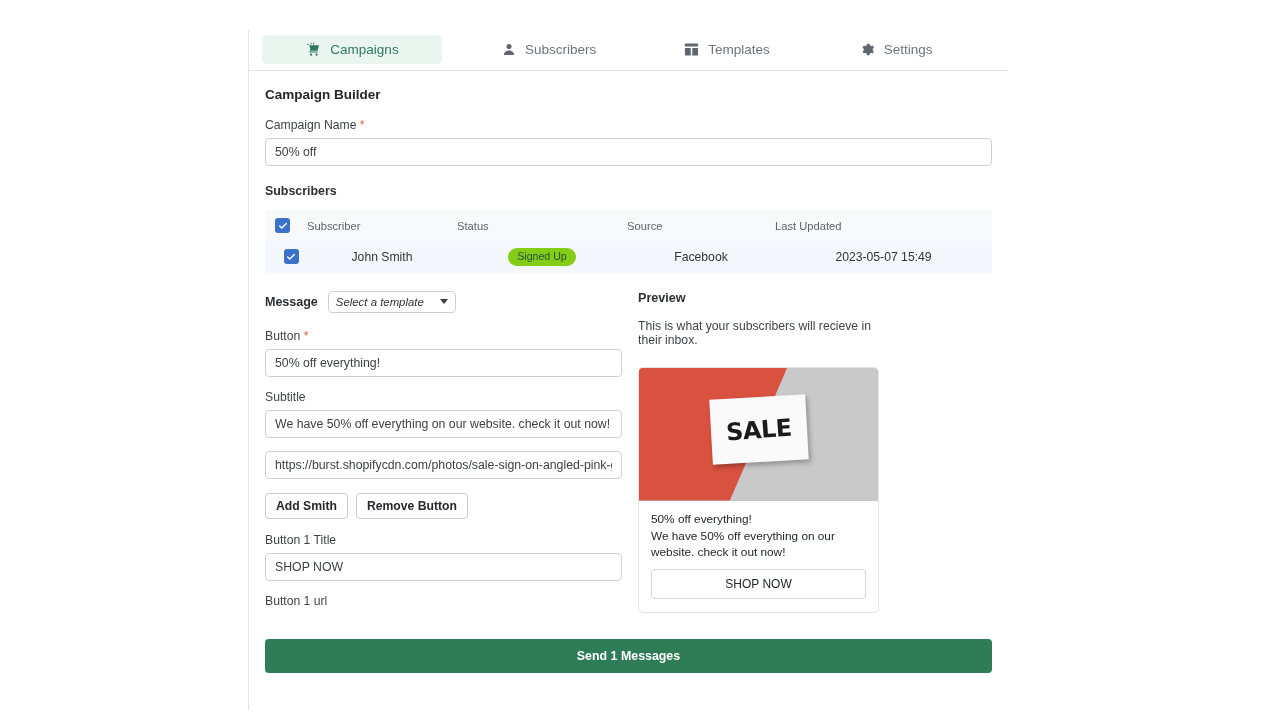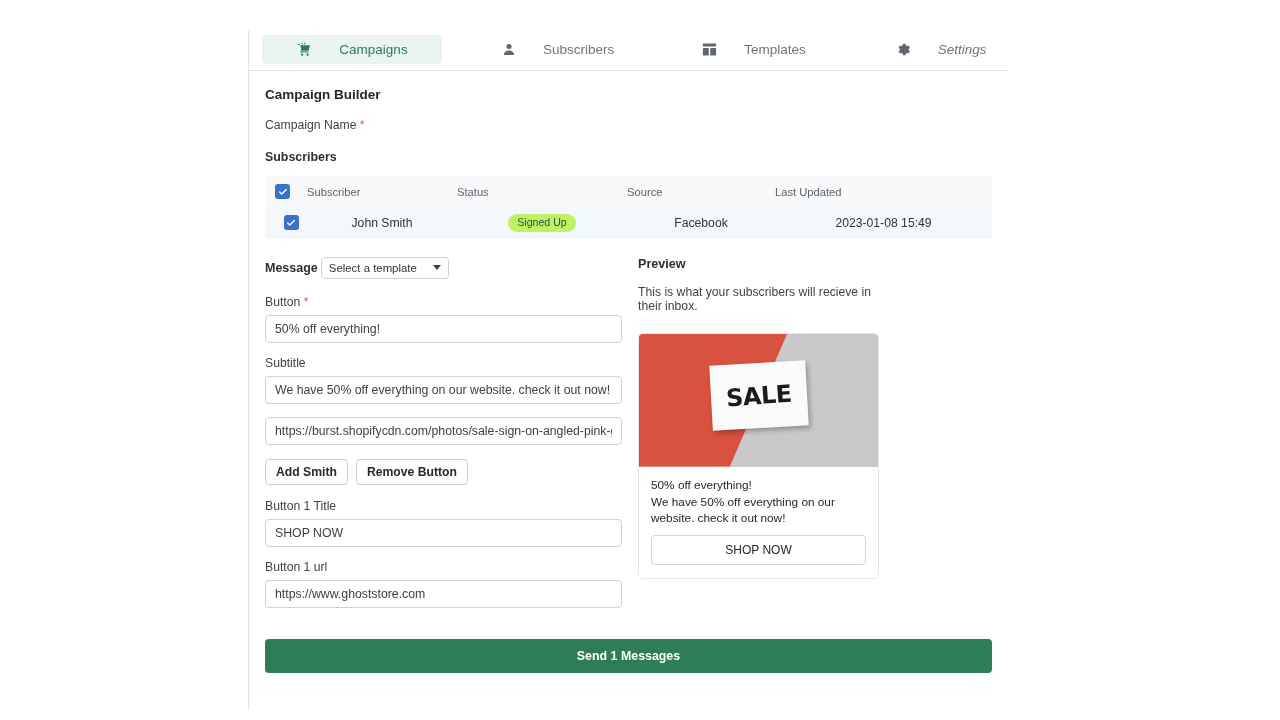--- a/index.html
+++ b/index.html
@@ -23,41 +23,41 @@
     display: flex;
     align-items: stretch;
     height: 41px;
     border-bottom: 1px solid #e0e2e5;
     padding-left: 13px;
   }
   .tab {
     display: flex;
     align-items: center;
     justify-content: center;
-    gap: 27px;
+    gap: 9px;
     height: 29px;
     margin-top: 5px;
     padding: 0 14px;
     font-size: 13.5px;
     color: #6c757d;
     border-radius: 5px;
     cursor: pointer;
     white-space: nowrap;
   }
   .tab .ico { display: flex; align-items: center; }
   .tab.active {
     background: #eaf5ef;
     color: #2e7b5d;
   }
   .tab.active .ico svg { fill: #2e7b5d; }
   .tab .ico svg { fill: #5f6670; }
   .tab-campaigns { width: 180px; }
   .tab-subscribers { margin-left: 46px; }
   .tab-templates { margin-left: 60px; }
-  .tab-settings { margin-left: 62px; font-style: italic; }
+  .tab-settings { margin-left: 62px; }
 
   
   .content { padding: 16px 16px 0 16px; }
 
   .page-title {
     font-size: 13.5px;
     font-weight: bold;
     color: #23272b;
     margin: 0 0 16px 0;
   }
@@ -124,56 +124,57 @@
     border-radius: 3px;
     display: inline-flex;
     align-items: center;
     justify-content: center;
     cursor: pointer;
   }
   .chk svg { display:block; }
 
   .badge {
     display: inline-block;
-    background: #bef264;
+    background: #84cc16;
     color: #24543a;
     font-size: 10.6px;
     padding: 3px 9px 4px 9px;
     border-radius: 9px;
     line-height: 1;
   }
 
   
   .cols { display: flex; margin-top: 18px; }
   .col-left { width: 357px; }
   .col-right { margin-left: 16px; width: 245px; }
 
   .msg-row {
     display: flex;
     align-items: center;
-    gap: 3px;
+    gap: 10px;
     margin-bottom: 16px;
   }
   .msg-text {
     font-size: 12.5px;
     font-weight: bold;
     color: #2b3035;
   }
   .tpl-select {
     display: inline-flex;
     align-items: center;
     gap: 16px;
     height: 22px;
     border: 1px solid #ced2d6;
     border-radius: 4px;
     background: #fff;
     padding: 0 7px;
     font-size: 11.4px;
     color: #30343a;
     cursor: pointer;
+    font-style: italic;
   }
   .caret {
     width: 0; height: 0;
     border-left: 4px solid transparent;
     border-right: 4px solid transparent;
     border-top: 5px solid #3b4046;
   }
 
   .btn-row { display: flex; gap: 8px; margin: 14px 0 14px 0; }
   .mini-btn {
@@ -337,20 +338,21 @@
 
   <div class="content">
 
     <div class="page-title">Campaign Builder</div>
 
     <div class="fgroup">
       <div class="field-label">
         <span>Campaign Name</span>
         <span class="req">*</span>
       </div>
+      <input class="text-input" value="50% off" style="">
     </div>
 
     <div class="sub-label">Subscribers</div>
 
     <table class="subs">
       <thead>
         <tr>
           <th class="col-chk">
             <span class="chk">
               <svg width="10" height="10" viewBox="0 0 24 24" aria-hidden="true">
@@ -371,21 +373,21 @@
               <svg width="10" height="10" viewBox="0 0 24 24" aria-hidden="true">
                 <path d="M20 6L9 17l-5-5" fill="none" stroke="#ffffff" stroke-width="3.2" stroke-linecap="round" stroke-linejoin="round"></path>
               </svg>
             </span>
           </td>
           <td class="col-sub">John Smith</td>
           <td class="col-status">
             <span class="badge">Signed Up</span>
           </td>
           <td class="col-source">Facebook</td>
-          <td>2023-01-08 15:49</td>
+          <td>2023-05-07 15:49</td>
         </tr>
       </tbody>
     </table>
 
     <div class="cols">
 
       <div class="col-left">
 
         <div class="msg-row">
           <span class="msg-text">Message</span>
@@ -417,21 +419,20 @@
           <button class="mini-btn">Remove Button</button>
         </div>
 
         <div class="fgroup">
           <div class="field-label">Button 1 Title</div>
           <input class="text-input half" value="SHOP NOW" style="">
         </div>
 
         <div class="fgroup">
           <div class="field-label">Button 1 url</div>
-          <input class="text-input half" value="https://www.ghoststore.com" style="">
         </div>
 
       </div>
 
       <div class="col-right">
         <div class="prev-title">Preview</div>
         <div class="prev-desc">This is what your subscribers will recieve in their inbox.</div>
 
         <div class="prev-card">
           <div class="prev-img">

